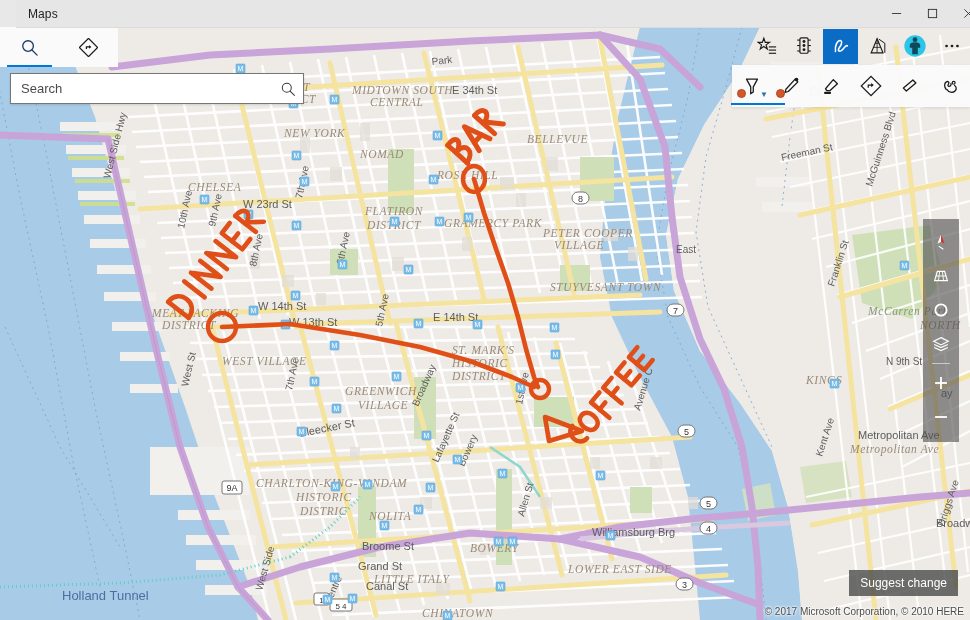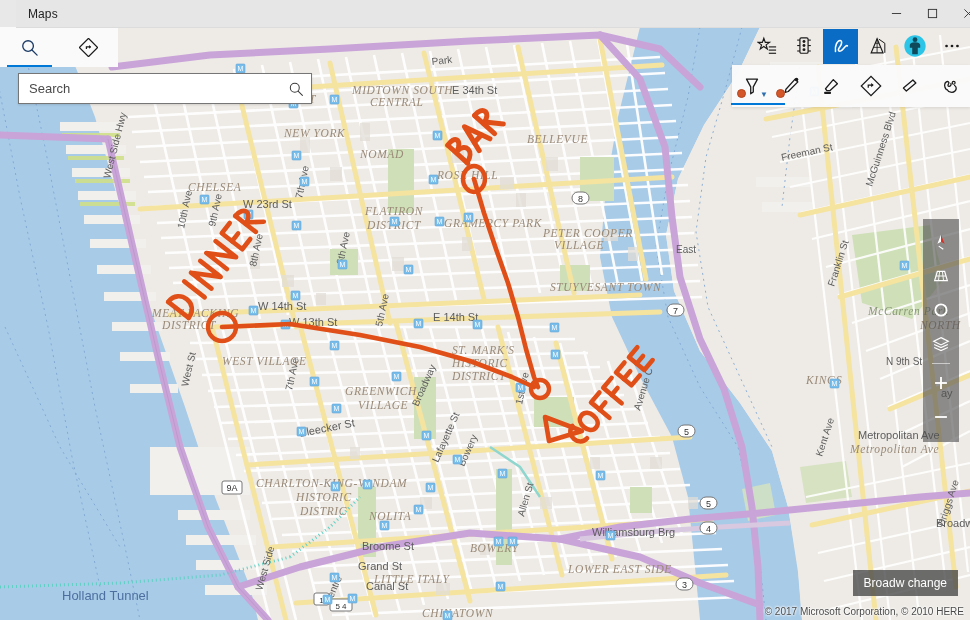--- a/index.html
+++ b/index.html
@@ -39,21 +39,21 @@
     background:#fafafa;z-index:40;display:flex;align-items:center;
   }
   .tabbtn{
     width:59px;height:40px;display:flex;align-items:center;justify-content:center;
     position:relative;
   }
   .tabbtn .underline{
     position:absolute;left:7px;right:7px;bottom:0;height:2px;background:#0078d7;
   }
   .searchwrap{
-    position:absolute;left:18px;top:73px;width:292px;height:29px;
+    position:absolute;left:10px;top:73px;width:292px;height:29px;
     background:#ffffff;border:1px solid #767676;
     display:flex;align-items:center;z-index:45;
     box-shadow:0 1px 2px rgba(0,0,0,.12);
   }
   .searchwrap input{
     border:0;outline:0;background:transparent;flex:1;
     font-family:"Liberation Sans", sans-serif;font-size:13px;color:#333;
     padding:0 8px 0 10px;height:27px;
   }
   .searchwrap input::placeholder{color:#4a4a4a;}
@@ -854,21 +854,21 @@
         <line x1="4.5" y1="11" x2="17.5" y2="11" stroke="#ffffff" stroke-width="2"></line>
       </svg>
     </div>
     <div class="mc">
       <svg width="20" height="20" viewBox="0 0 22 22">
         <line x1="4.5" y1="11" x2="17.5" y2="11" stroke="#ffffff" stroke-width="2"></line>
       </svg>
     </div>
   </div>
 
-  <div class="suggest">Broadw change</div>
+  <div class="suggest">Suggest change</div>
   <div class="copyright">© 2017 Microsoft Corporation, © 2010 HERE</div>
 
   <div class="titlebar">
     <div class="app-title">Maps</div>
     <div class="wincontrols">
       <div class="wbtn">
         <svg width="11" height="11" viewBox="0 0 12 12">
           <line x1="1" y1="6" x2="11" y2="6" stroke="#333" stroke-width="1"></line>
         </svg>
       </div>

